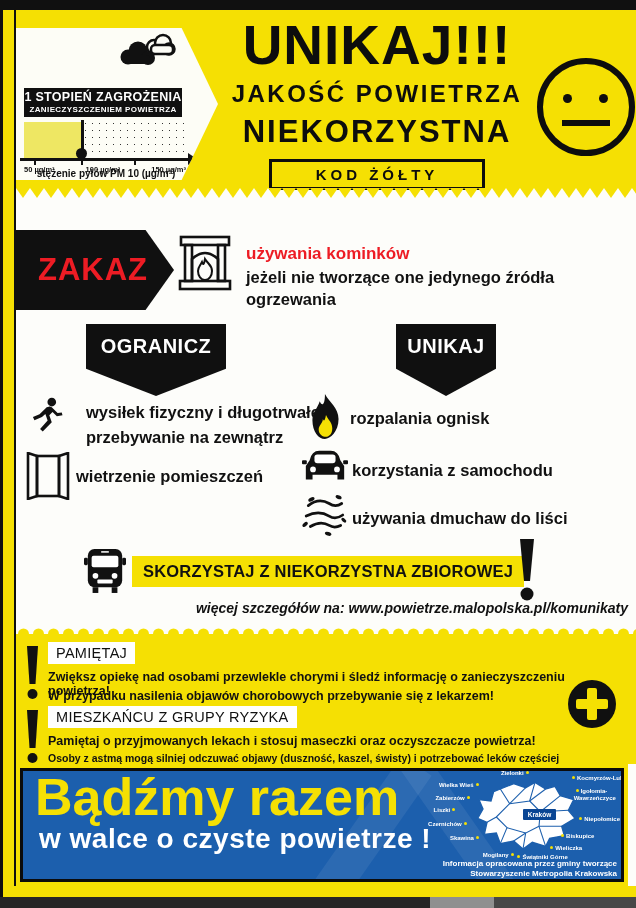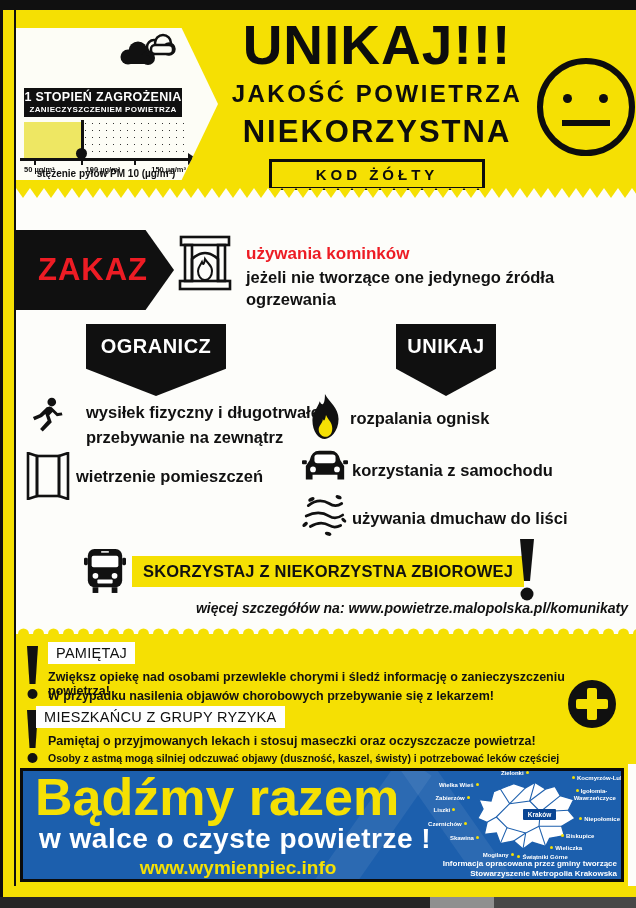--- a/index.html
+++ b/index.html
@@ -288,37 +288,36 @@
         <circle cx="8.5" cy="48" r="5" fill="#111"></circle>
     </svg>
     <div class="rem-title" style="left:32px;top:8px;">PAMIĘTAJ</div>
     <div class="rem-line" style="left:32px;top:36px;font-size:12.5px;width:552px;">Zwiększ opiekę nad osobami przewlekle chorymi i śledź informację o zanieczyszczeniu powietrza!</div>
     <div class="rem-line" style="left:32px;top:55px;font-size:12.5px;width:552px;">W przypadku nasilenia objawów chorobowych przebywanie się z lekarzem!</div>
 
     <svg class="rem-excl" style="left:8px;top:76px;" viewBox="0 0 17 54">
       <polygon points="3,0 14,0 11.5,38 5.5,38" fill="#111"></polygon>
         <circle cx="8.5" cy="48" r="5" fill="#111"></circle>
     </svg>
-    <div class="rem-title" style="left:20px;top:72px;">MIESZKAŃCU Z GRUPY RYZYKA</div>
+    <div class="rem-title" style="left:32px;top:72px;">MIESZKAŃCU Z GRUPY RYZYKA</div>
     <div class="rem-line" style="left:32px;top:100px;font-size:12.5px;width:520px;">Pamiętaj o przyjmowanych lekach i stosuj maseczki oraz oczyszczacze powietrza!</div>
     <div class="rem-line" style="left:32px;top:118px;font-size:10.5px;width:520px;">Osoby z astmą mogą silniej odczuwać objawy (duszność, kaszel, świsty) i potrzebować leków częściej niż normalnie.</div>
 
     <div class="plus-icon">
       <div class="v"></div>
         <div class="h"></div>
     </div>
   </div>
 
   <div class="footer-frame">
     <div class="footer-inner">
       <div class="wm" style="left:330px;top:-20px;width:36px;height:160px;transform:rotate(35deg);"></div>
       <div class="wm" style="left:420px;top:-30px;width:30px;height:170px;transform:rotate(-35deg);"></div>
       <div class="f-head1">Bądźmy razem</div>
       <div class="f-head2">w walce o czyste powietrze !</div>
-      <div class="f-url">www.wymienpiec.info</div>
 
       <div class="map">
         <svg width="140" height="80" viewBox="0 0 200 120">
           <path d="M60 18 L80 10 L98 16 L112 8 L128 18 L142 14 L150 28 L170 34 L162 50 L172 62 L152 74 L156 88 L134 92 L128 104 L108 98 L94 108 L80 96 L60 100 L54 84 L36 86 L40 68 L26 62 L34 48 L28 34 L46 36 L50 22 Z" fill="#ffffff" stroke="#1C5FAD" stroke-width="2"></path>
           <g stroke="#1C5FAD" stroke-width="1.6" fill="none">
             <path d="M60 18 L74 40 L54 60 L40 68"></path>
             <path d="M74 40 L98 16"></path>
             <path d="M74 40 L104 36 L112 8"></path>
             <path d="M104 36 L128 18"></path>
             <path d="M104 36 L120 52 L150 28"></path>

